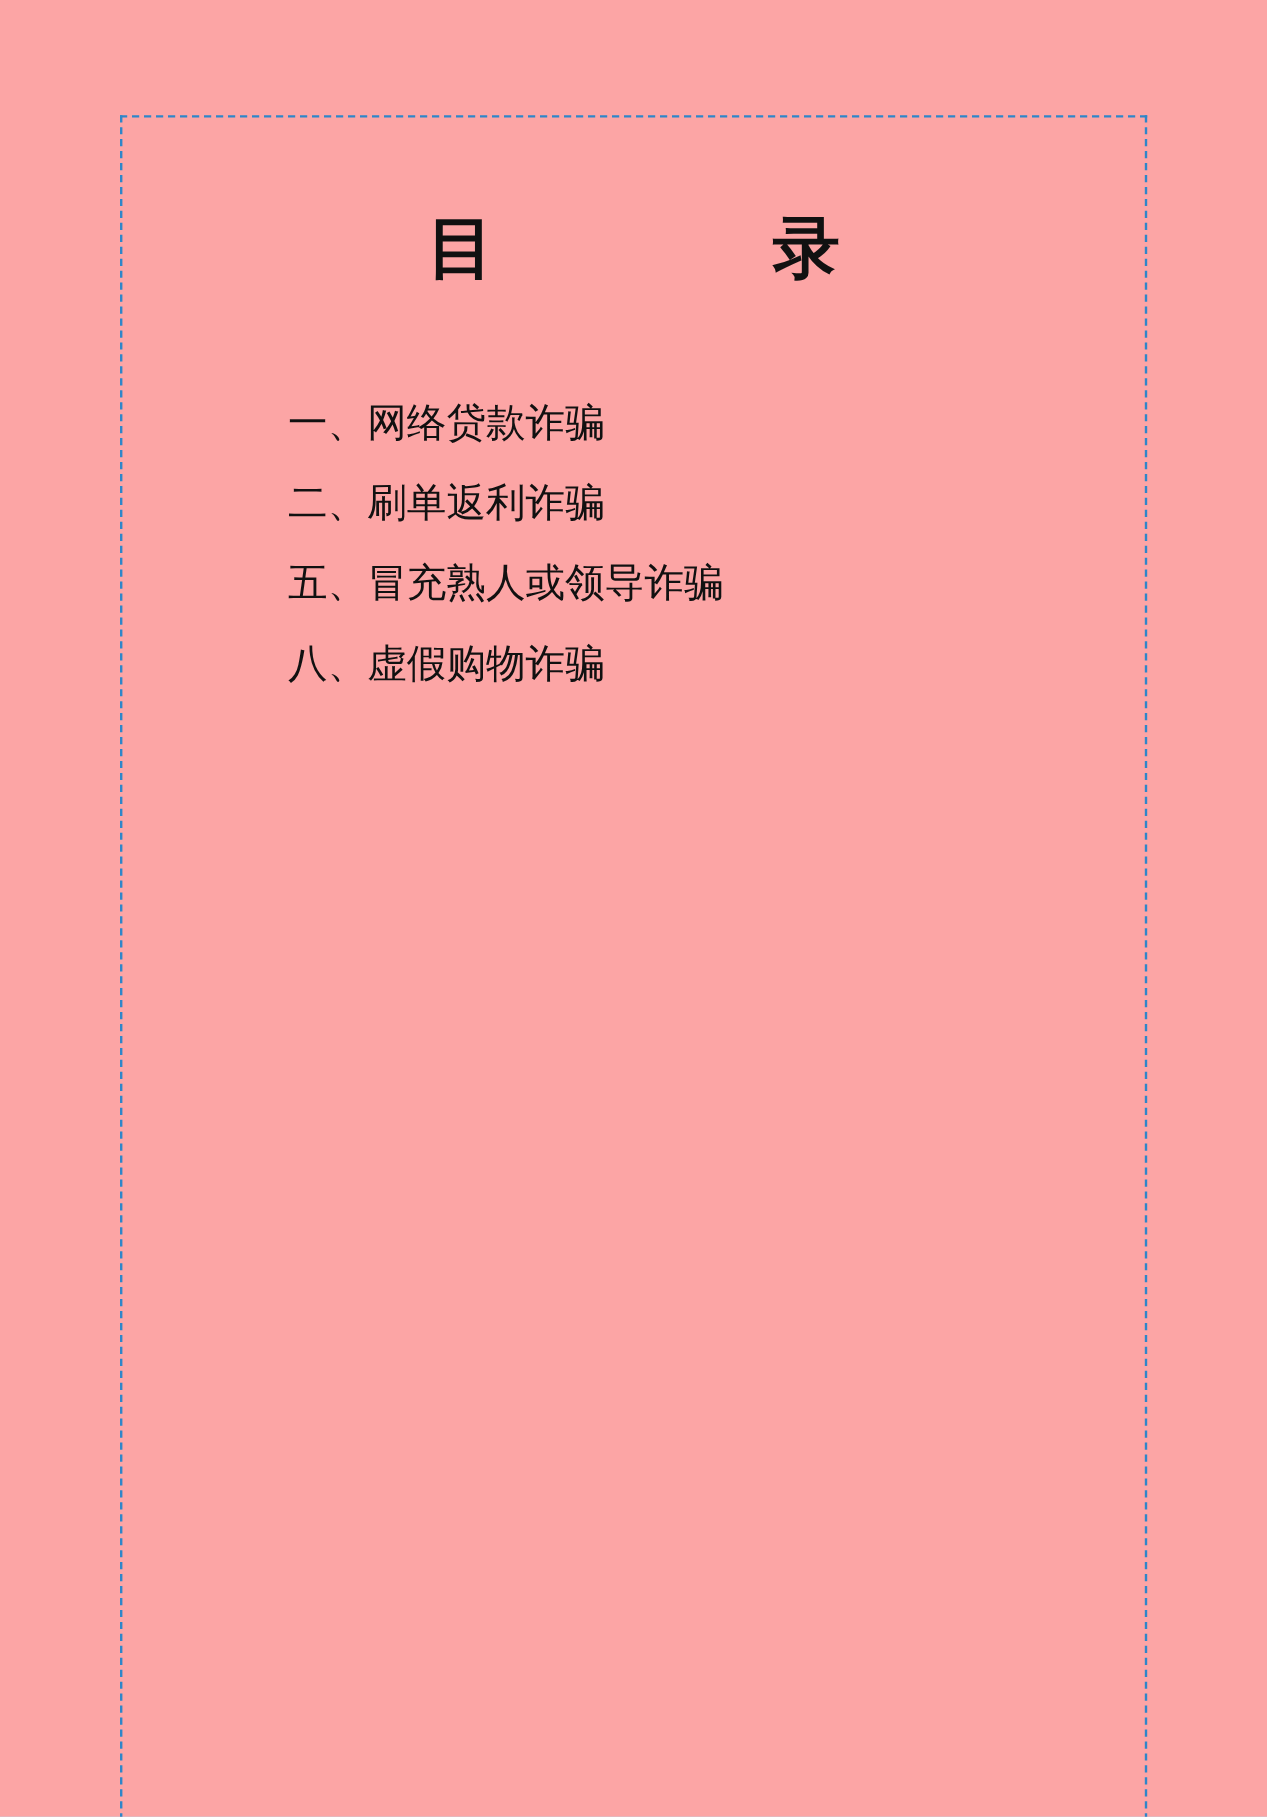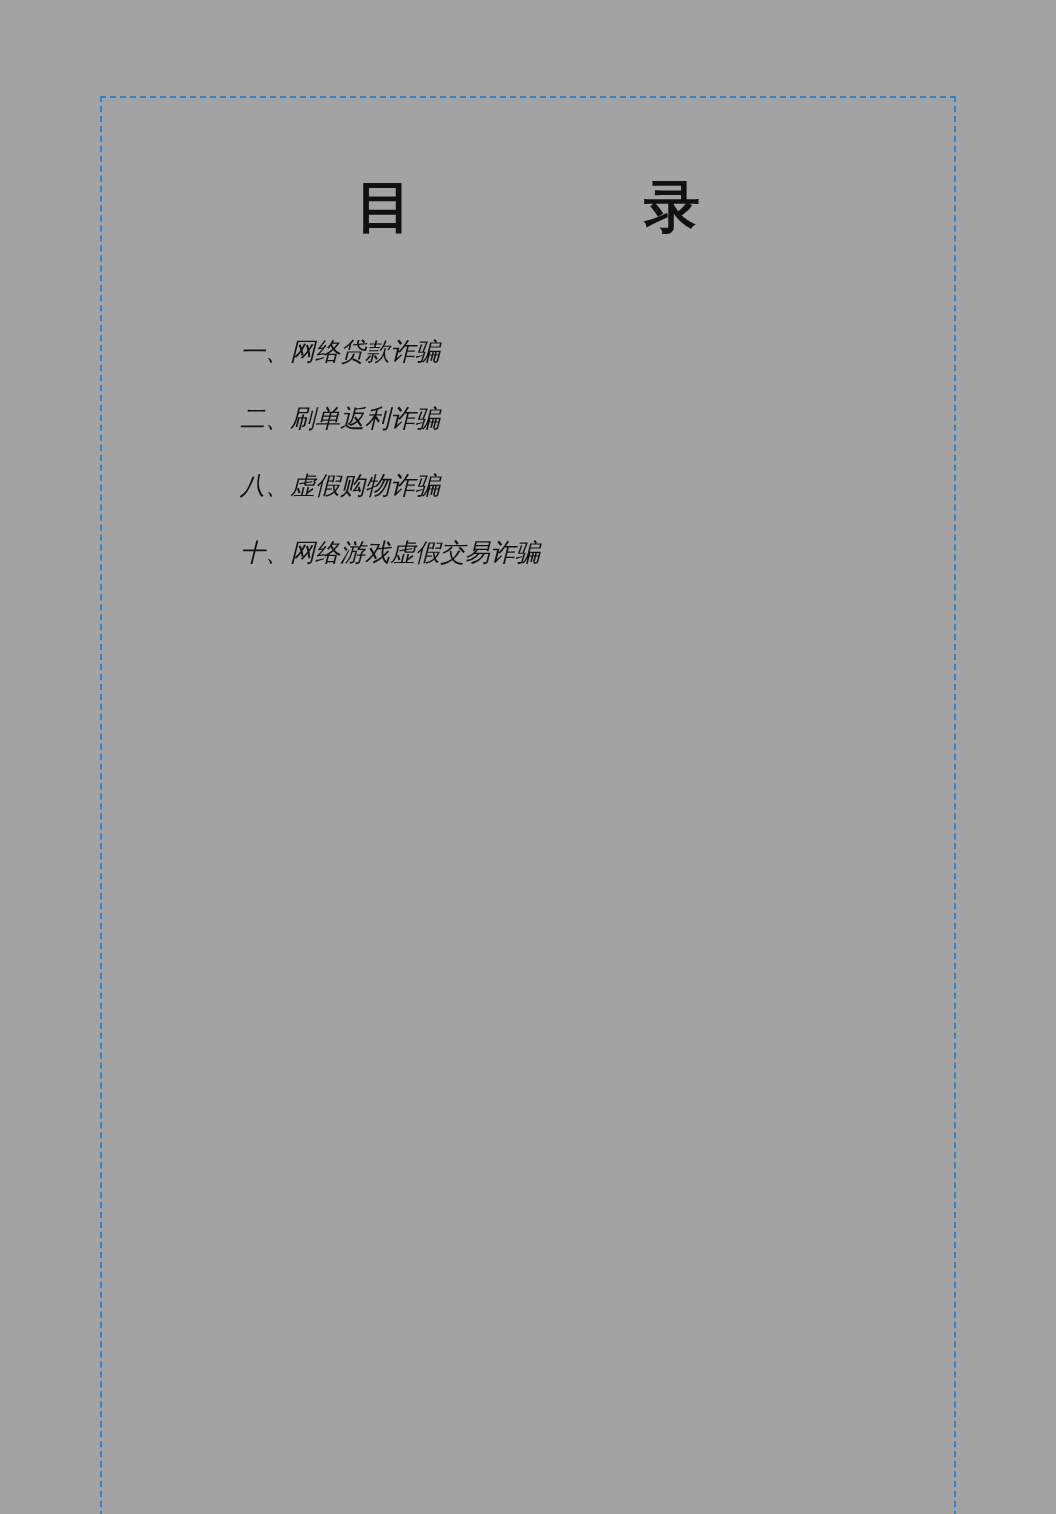--- a/index.html
+++ b/index.html
@@ -10,21 +10,21 @@
     width: 1056px;
     height: 1514px;
     background: #b4ddf4;
     font-family: "DejaVu Serif", "Liberation Serif", serif;
     overflow: hidden;
   }
   .page {
     position: relative;
     width: 1056px;
     height: 1514px;
-    background: #a3a3a3;
+    background: #fca5a5;
     box-sizing: border-box;
   }
   .dashed-frame {
     position: absolute;
     left: 100px;
     top: 96px;
     width: 856px;
     height: 1421px;
     border: 2px dashed #2e86c9;
     box-sizing: border-box;
@@ -42,37 +42,36 @@
     color: #111;
     font-family: "DejaVu Serif", "Liberation Serif", serif;
   }
   .toc-list {
     position: absolute;
     left: 240px;
     top: 318px;
     width: 700px;
   }
   .toc-item {
-    font-size: 25px;
+    font-size: 33px;
     line-height: 67px;
     color: #111;
     white-space: nowrap;
     font-family: "DejaVu Serif", "Liberation Serif", serif;
-    font-style: italic;
   }
 </style>
 </head>
 <body>
 
 <div class="page">
 
   <div class="dashed-frame"></div>
 
   <div class="toc-title">目　　录</div>
 
   <div class="toc-list">
     <div class="toc-item">一、网络贷款诈骗</div>
     <div class="toc-item">二、刷单返利诈骗</div>
+    <div class="toc-item">五、冒充熟人或领导诈骗</div>
     <div class="toc-item">八、虚假购物诈骗</div>
-    <div class="toc-item">十、网络游戏虚假交易诈骗</div>
   </div>
 
 </div>
 
 </body></html>

